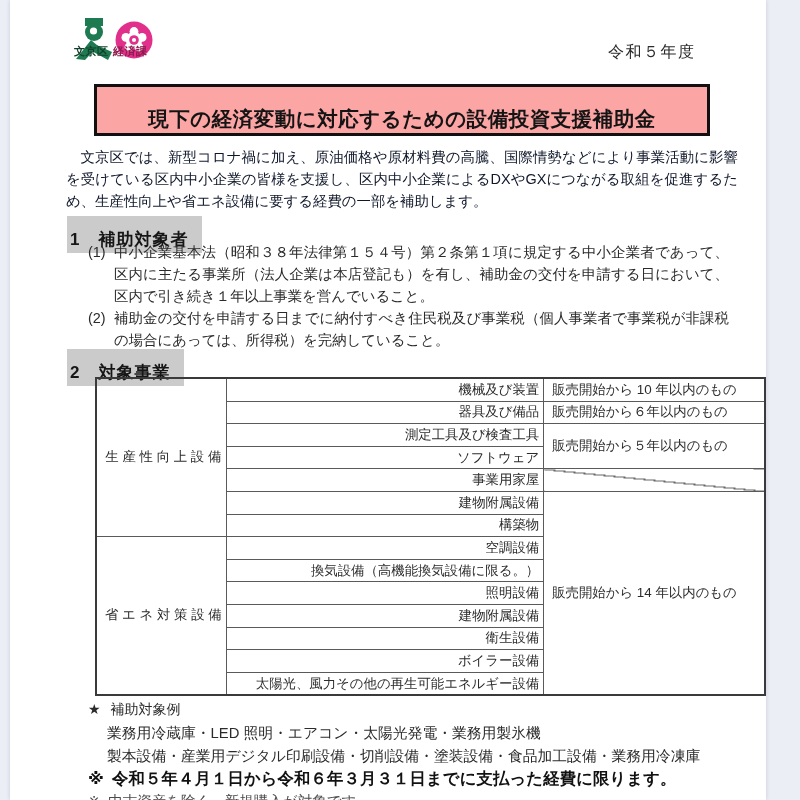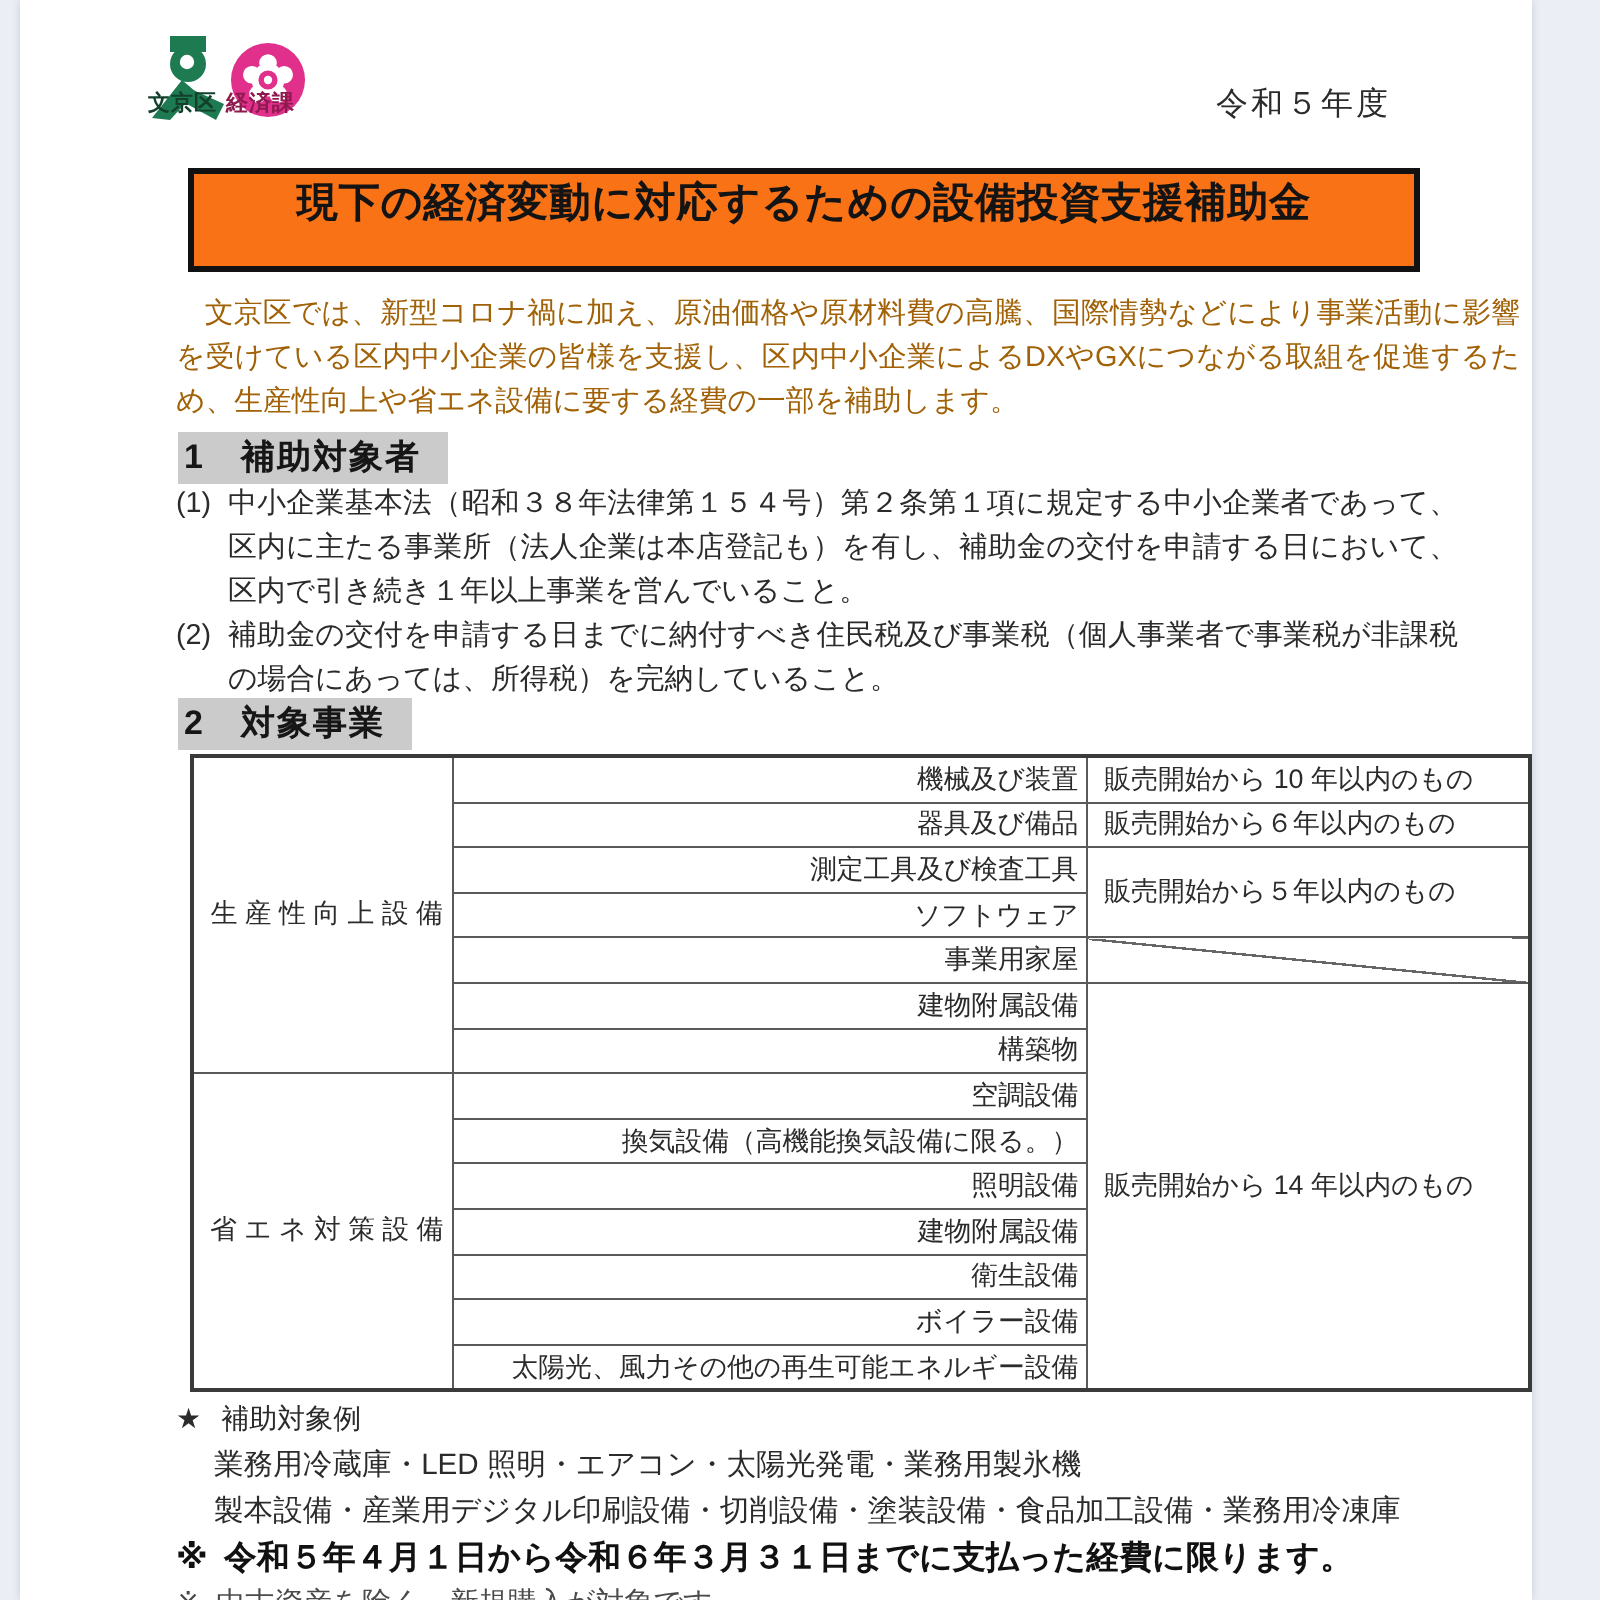--- a/index.html
+++ b/index.html
@@ -23,37 +23,37 @@
   .logo-green{position:absolute;left:0;top:2px;width:40px;height:42px;}
   .logo-pink{position:absolute;left:41px;top:5px;width:38px;height:38px;}
   .logo-caption{position:absolute;top:28px;font-size:11px;font-weight:bold;letter-spacing:0.5px;white-space:nowrap;}
   .caption-ward{left:0;color:#12402c;}
   .caption-division{left:39px;color:#8e1a4e;}
   .fiscal-year{
     position:absolute;left:598px;top:42px;font-size:16px;letter-spacing:1.5px;color:#2b2b2b;white-space:nowrap;
   }
   .title-box{
     position:absolute;left:84px;top:84px;width:610px;height:46px;
-    border:3px solid #111;background:#f97316;
-    display:flex;align-items:flex-start;justify-content:center;
+    border:3px solid #111;background:#fca5a5;
+    display:flex;align-items:flex-end;justify-content:center;
   }
   .title-box .title-text{
     font-size:20.5px;font-weight:bold;color:#141414;letter-spacing:0.5px;white-space:nowrap;
   }
   
   .intro{
-    position:absolute;left:78px;top:147px;width:672px;
-    font-size:14.4px;line-height:21.8px;text-indent:1em;color:#a16207;
+    position:absolute;left:56px;top:147px;width:672px;
+    font-size:14.4px;line-height:21.8px;text-indent:1em;color:#0f172a;
     text-align:justify;
   }
   
   .sec-heading{
-    position:absolute;left:79px;
+    position:absolute;left:57px;
     font-size:17px;font-weight:bold;color:#161616;
-    background:#cbcbcb;padding:1px 14px 2px 3px;letter-spacing:1px;white-space:nowrap;
+    background:#cbcbcb;padding:12px 14px 2px 3px;letter-spacing:1px;white-space:nowrap;
   }
   .sec1-heading{top:216px;}
   .sec2-heading{top:349px;}
   
   .items-block{position:absolute;left:78px;top:241px;width:663px;}
   .num-item{display:flex;font-size:14.4px;line-height:22px;color:#2b2b2b;}
   .num-item .marker{flex:0 0 26px;}
   .num-item .itext{flex:0 0 615px;text-align:justify;}
   
   .table-wrap{position:absolute;left:85px;top:377px;}

